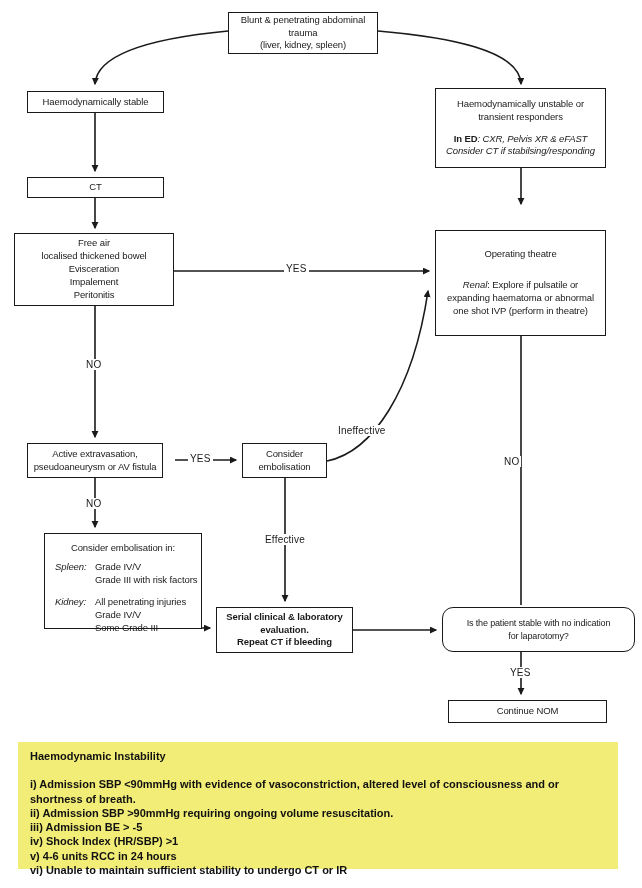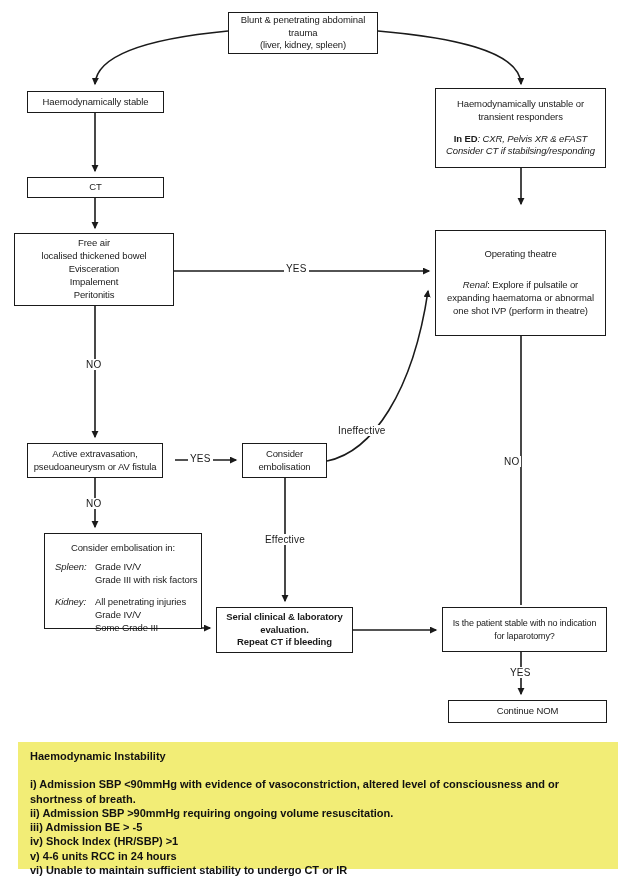--- a/index.html
+++ b/index.html
@@ -185,21 +185,21 @@
       </div>
     </div>
   </div>
 
   <div class="node" style="left:216px; top:607px; width:137px; height:46px;font-weight:bold;">
     <div class="ln">Serial clinical &amp; laboratory</div>
     <div class="ln">evaluation.</div>
     <div class="ln">Repeat CT if bleeding</div>
   </div>
 
-  <div class="node q-small" style="left:442px; top:607px; width:165px; height:45px;">
+  <div class="node q-small" style="left:442px; top:607px; width:193px; height:45px;border-radius:11px;">
     <div class="ln">Is the patient stable with no indication</div>
     <div class="ln">for laparotomy?</div>
   </div>
 
   <div class="node" style="left:448px; top:700px; width:159px; height:23px;">
     <div class="ln">Continue NOM</div>
   </div>
 
   <div class="edge-label" style="left:284px; top:263px;">YES</div>
   <div class="edge-label" style="left:84px; top:359px;">NO</div>

